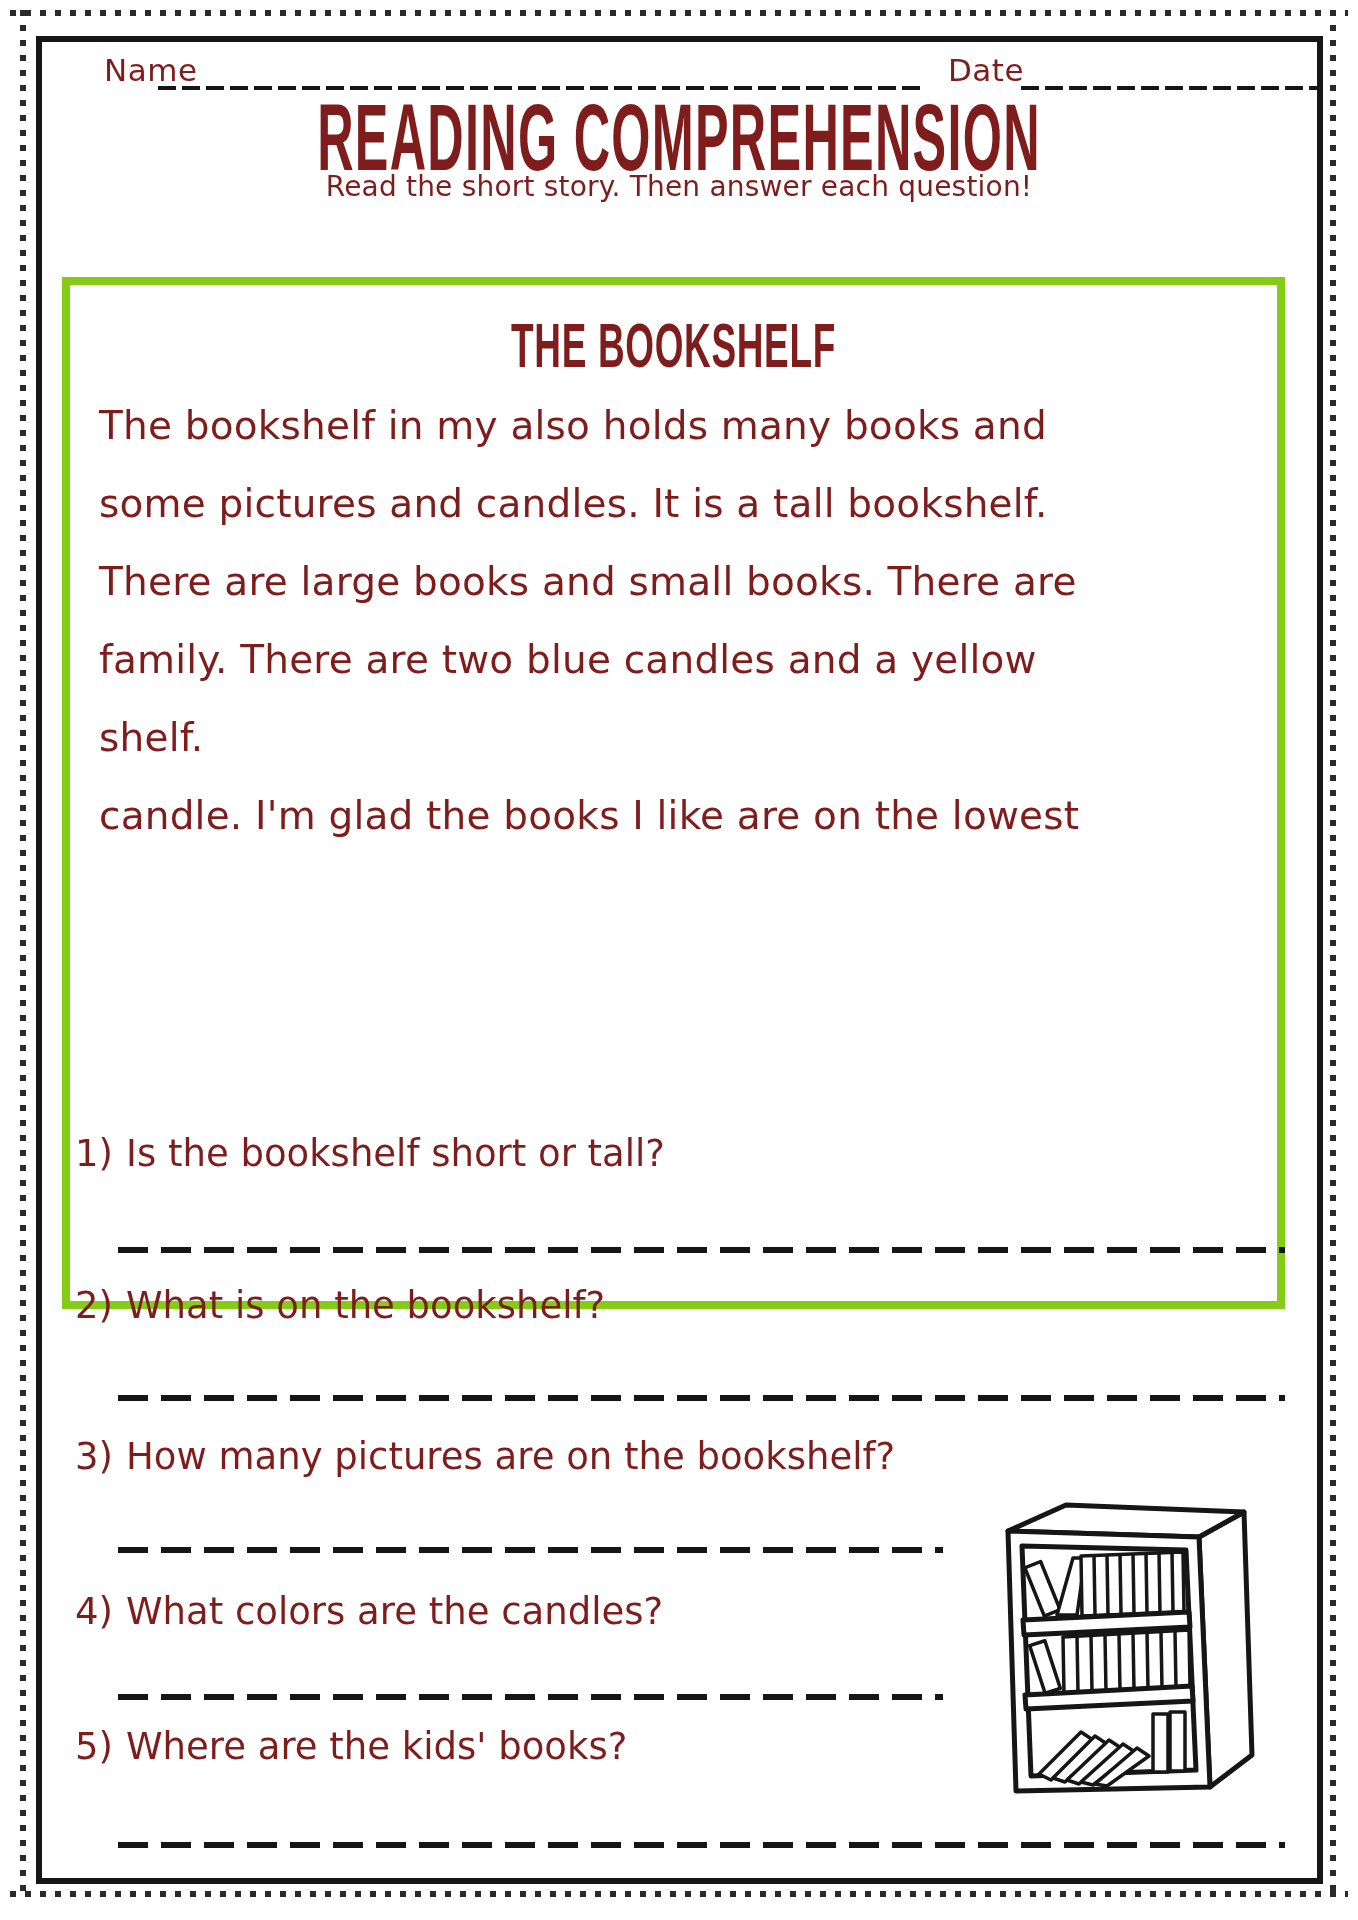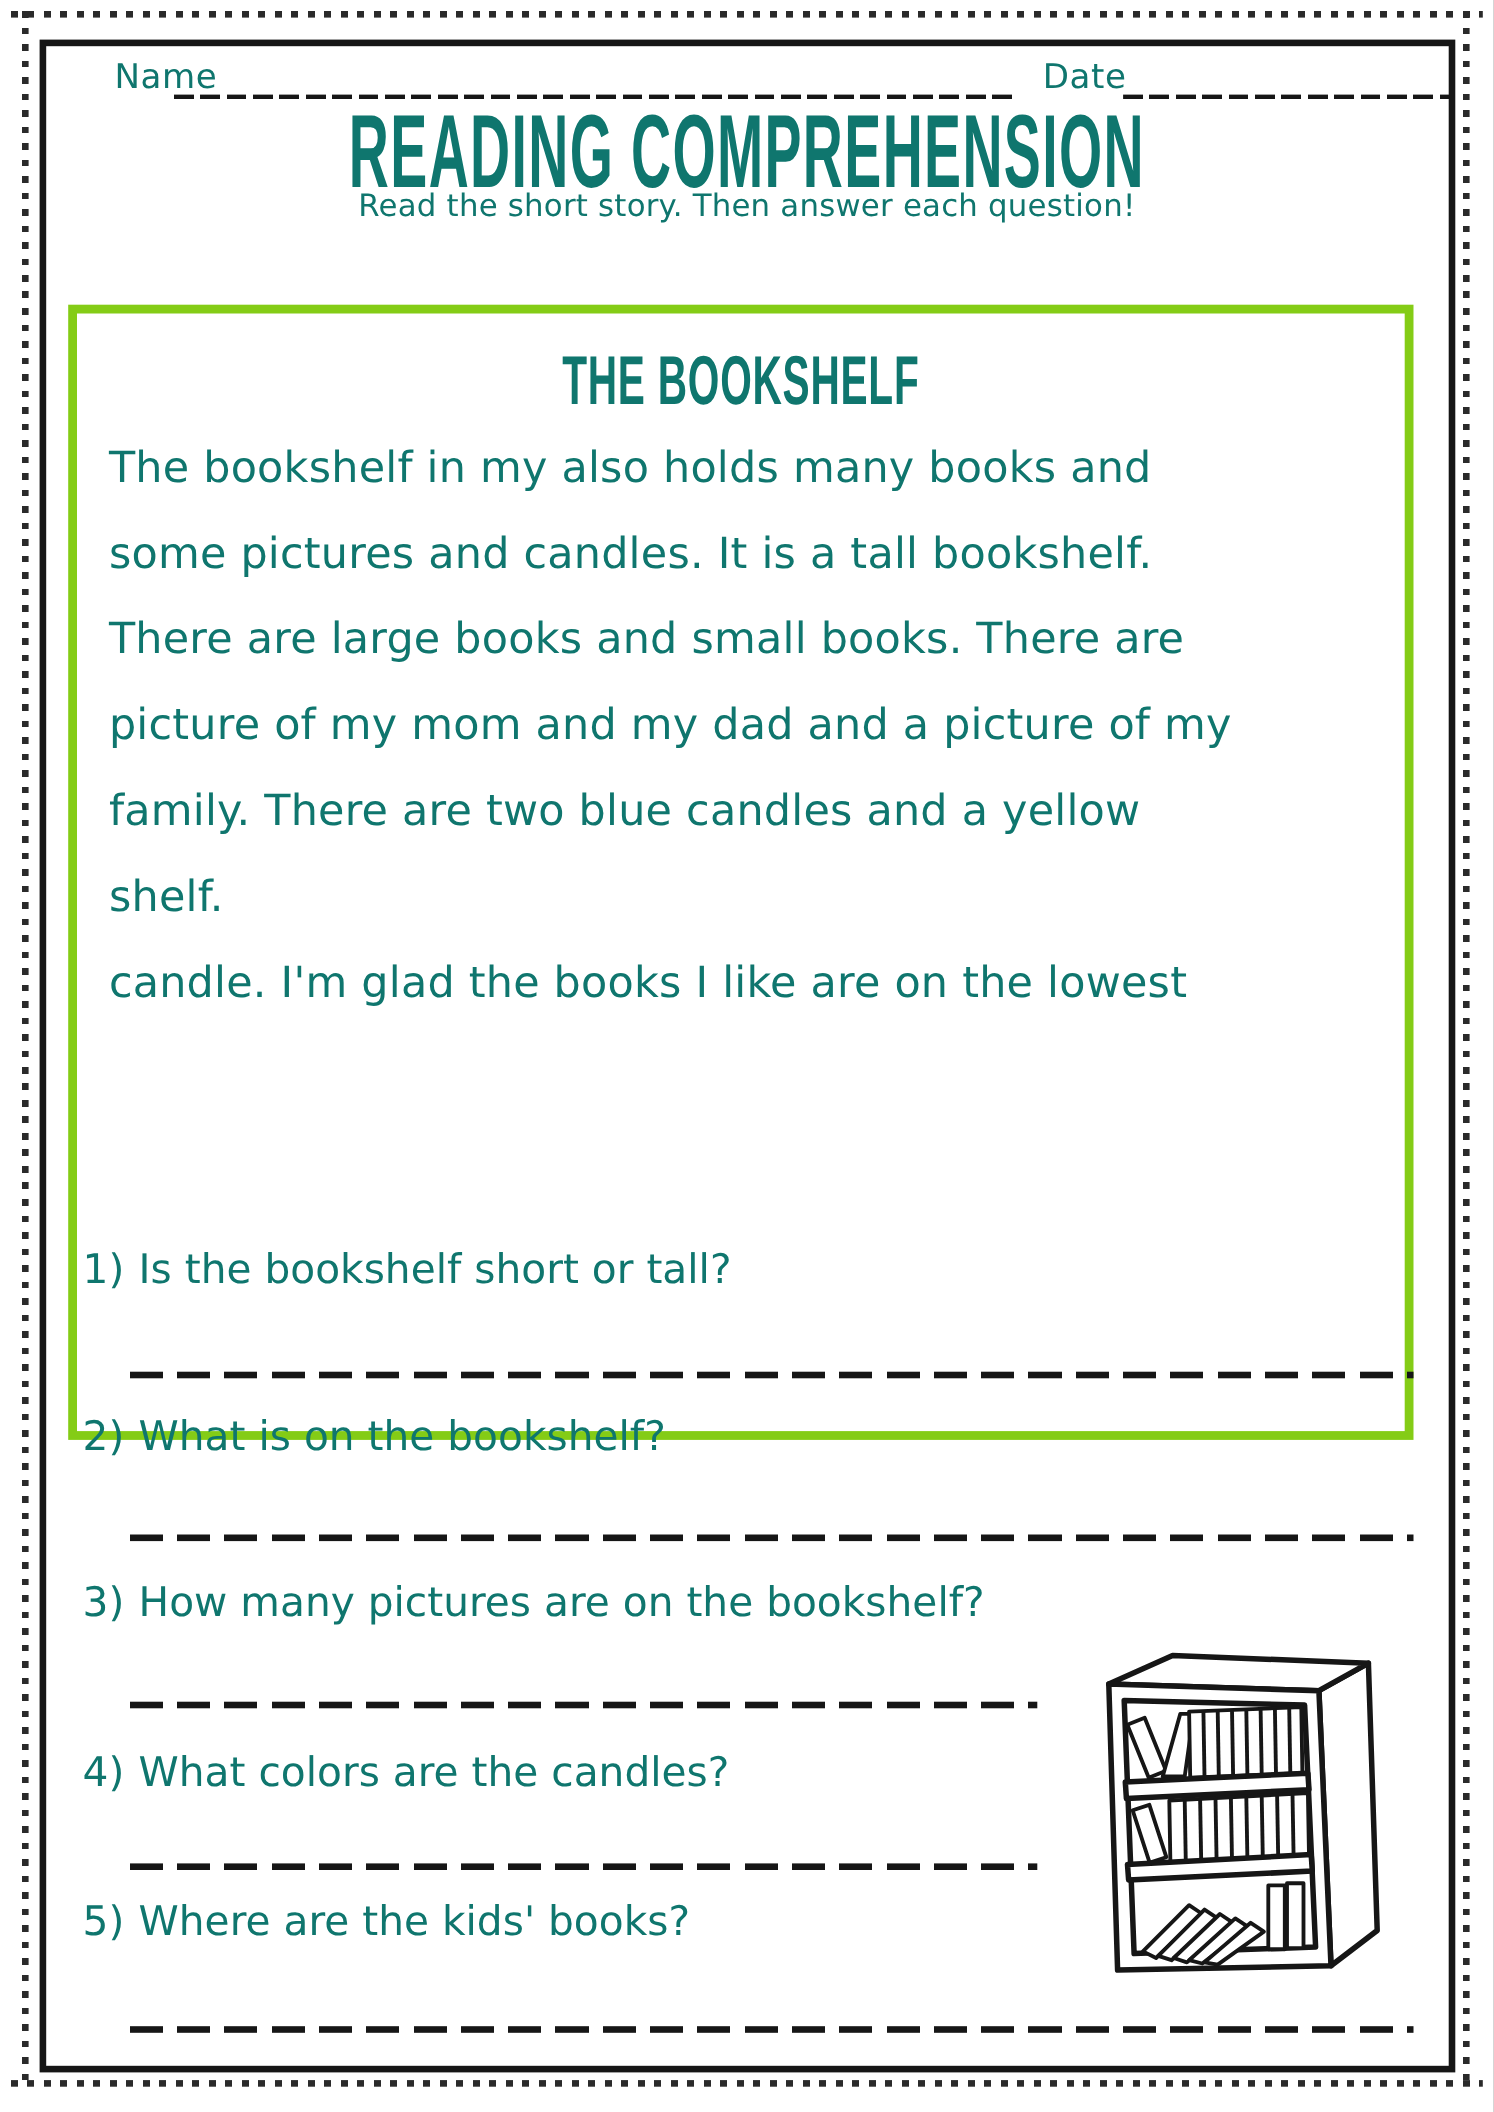--- a/index.html
+++ b/index.html
@@ -2,21 +2,21 @@
 <html><head>
 <meta charset="utf-8">
 <style>
   html,body{margin:0;padding:0;background:#888;}
   .page{
     position:relative;
     width:1358px;height:1920px;
     margin:0 auto;
     background:#ffffff;
     font-family:"DejaVu Sans",sans-serif;
-    color:#0f766e;
+    color:#7f1d1d;
     overflow:hidden;
   }
   
   .dots{position:absolute;background-repeat:repeat;}
   .dots.h{height:6px;left:10px;right:10px;background-image:repeating-linear-gradient(90deg,#2a2a2a 0 6px,transparent 6px 15px);}
   .dots.v{width:6px;top:10px;bottom:23px;background-image:repeating-linear-gradient(180deg,#2a2a2a 0 6px,transparent 6px 15px);}
   .dots.top{top:10px;}
   .dots.bottom{bottom:23px;}
   .dots.left{left:20px;}
   .dots.right{right:22px;}
@@ -101,21 +101,20 @@
 
   <div class="title">READING COMPREHENSION</div>
   <div class="subtitle">Read the short story. Then answer each question!</div>
 
   <div class="storybox">
     <div class="story-title">THE BOOKSHELF</div>
     <div class="story-text">
       <div class="story-line">The bookshelf in my also holds many books and</div>
       <div class="story-line">some pictures and candles. It is a tall bookshelf.</div>
       <div class="story-line">There are large books and small books. There are</div>
-      <div class="story-line">picture of my mom and my dad and a picture of my</div>
       <div class="story-line">family. There are two blue candles and a yellow</div>
       <div class="story-line">shelf.</div>
       <div class="story-line">candle. I'm glad the books I like are on the lowest</div>
     </div>
   </div>
 
   <div class="question q1">
     <span class="q-label">1)</span><span>Is the bookshelf short or tall?</span>
   </div>
   <div class="answer-line full a1"></div>

